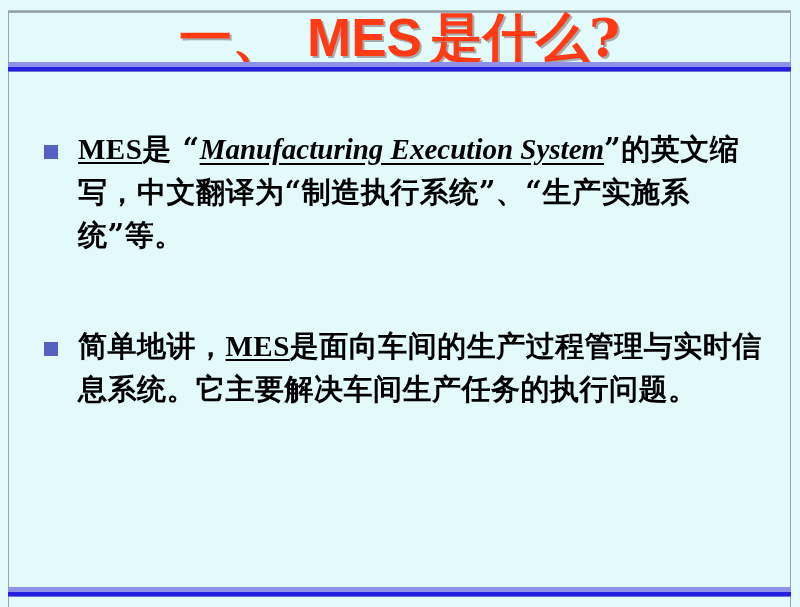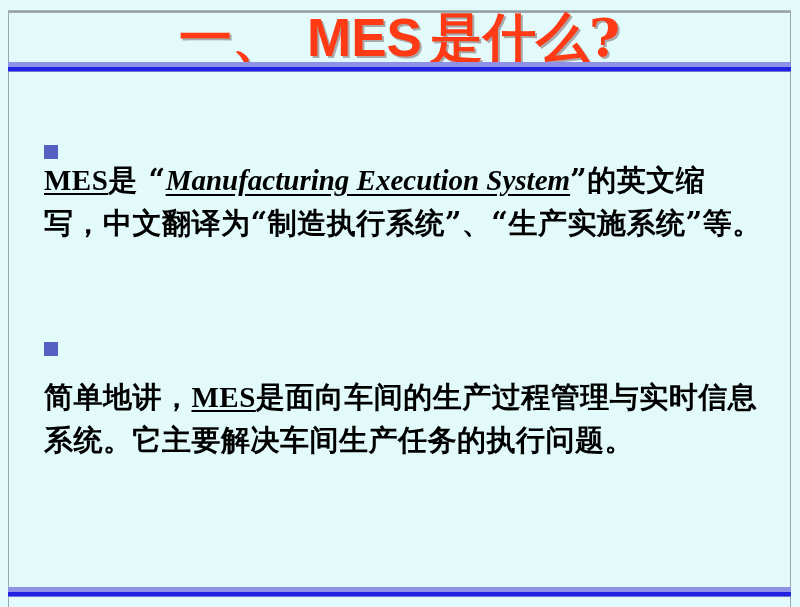--- a/index.html
+++ b/index.html
@@ -128,24 +128,23 @@
     height: 514px;
     padding: 0;
   }
 
   .bullet-block {
     position: absolute;
     left: 35px;
     width: 720px;
     display: flex;
     align-items: flex-start;
-    flex-direction: column;
   }
   #bullet-1 { top: 55px; }
-  #bullet-2 { top: 252px; gap: 20px; }
+  #bullet-2 { top: 252px; }
 
   .bullet-marker {
     flex: 0 0 auto;
     width: 14px;
     height: 14px;
     background: #5561c2;
     margin-top: 17px;
     margin-right: 20px;
   }
 

